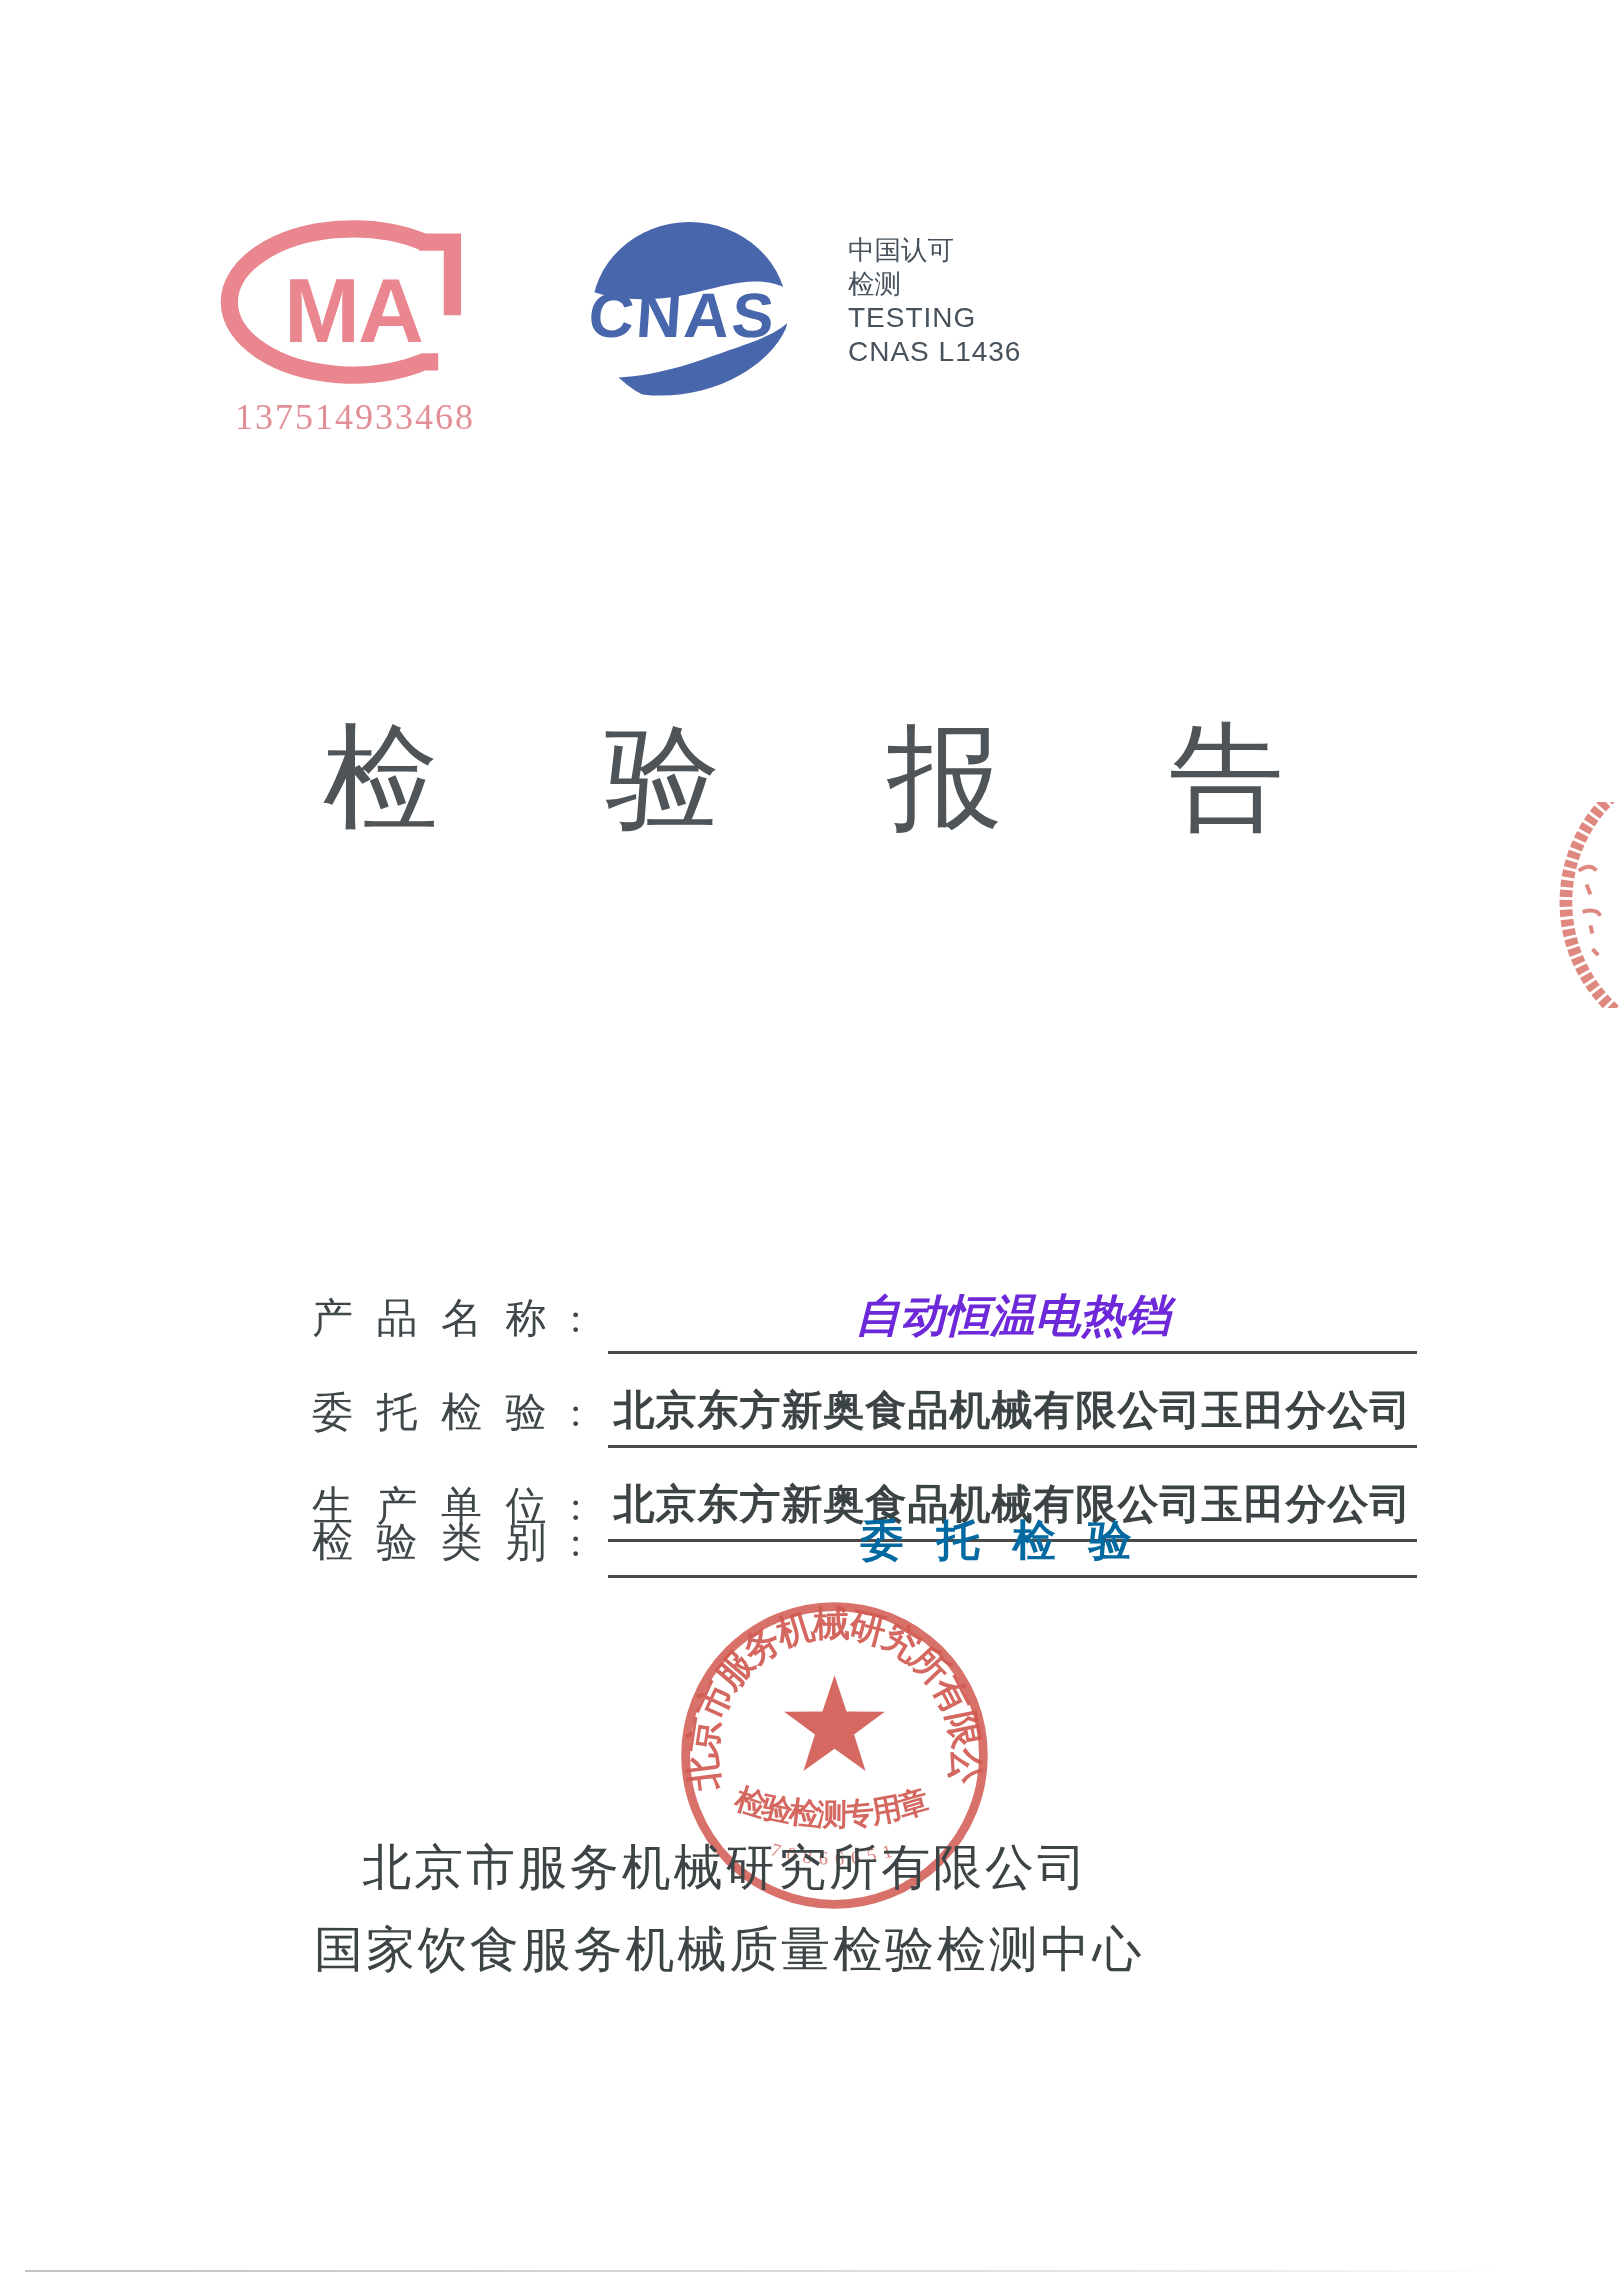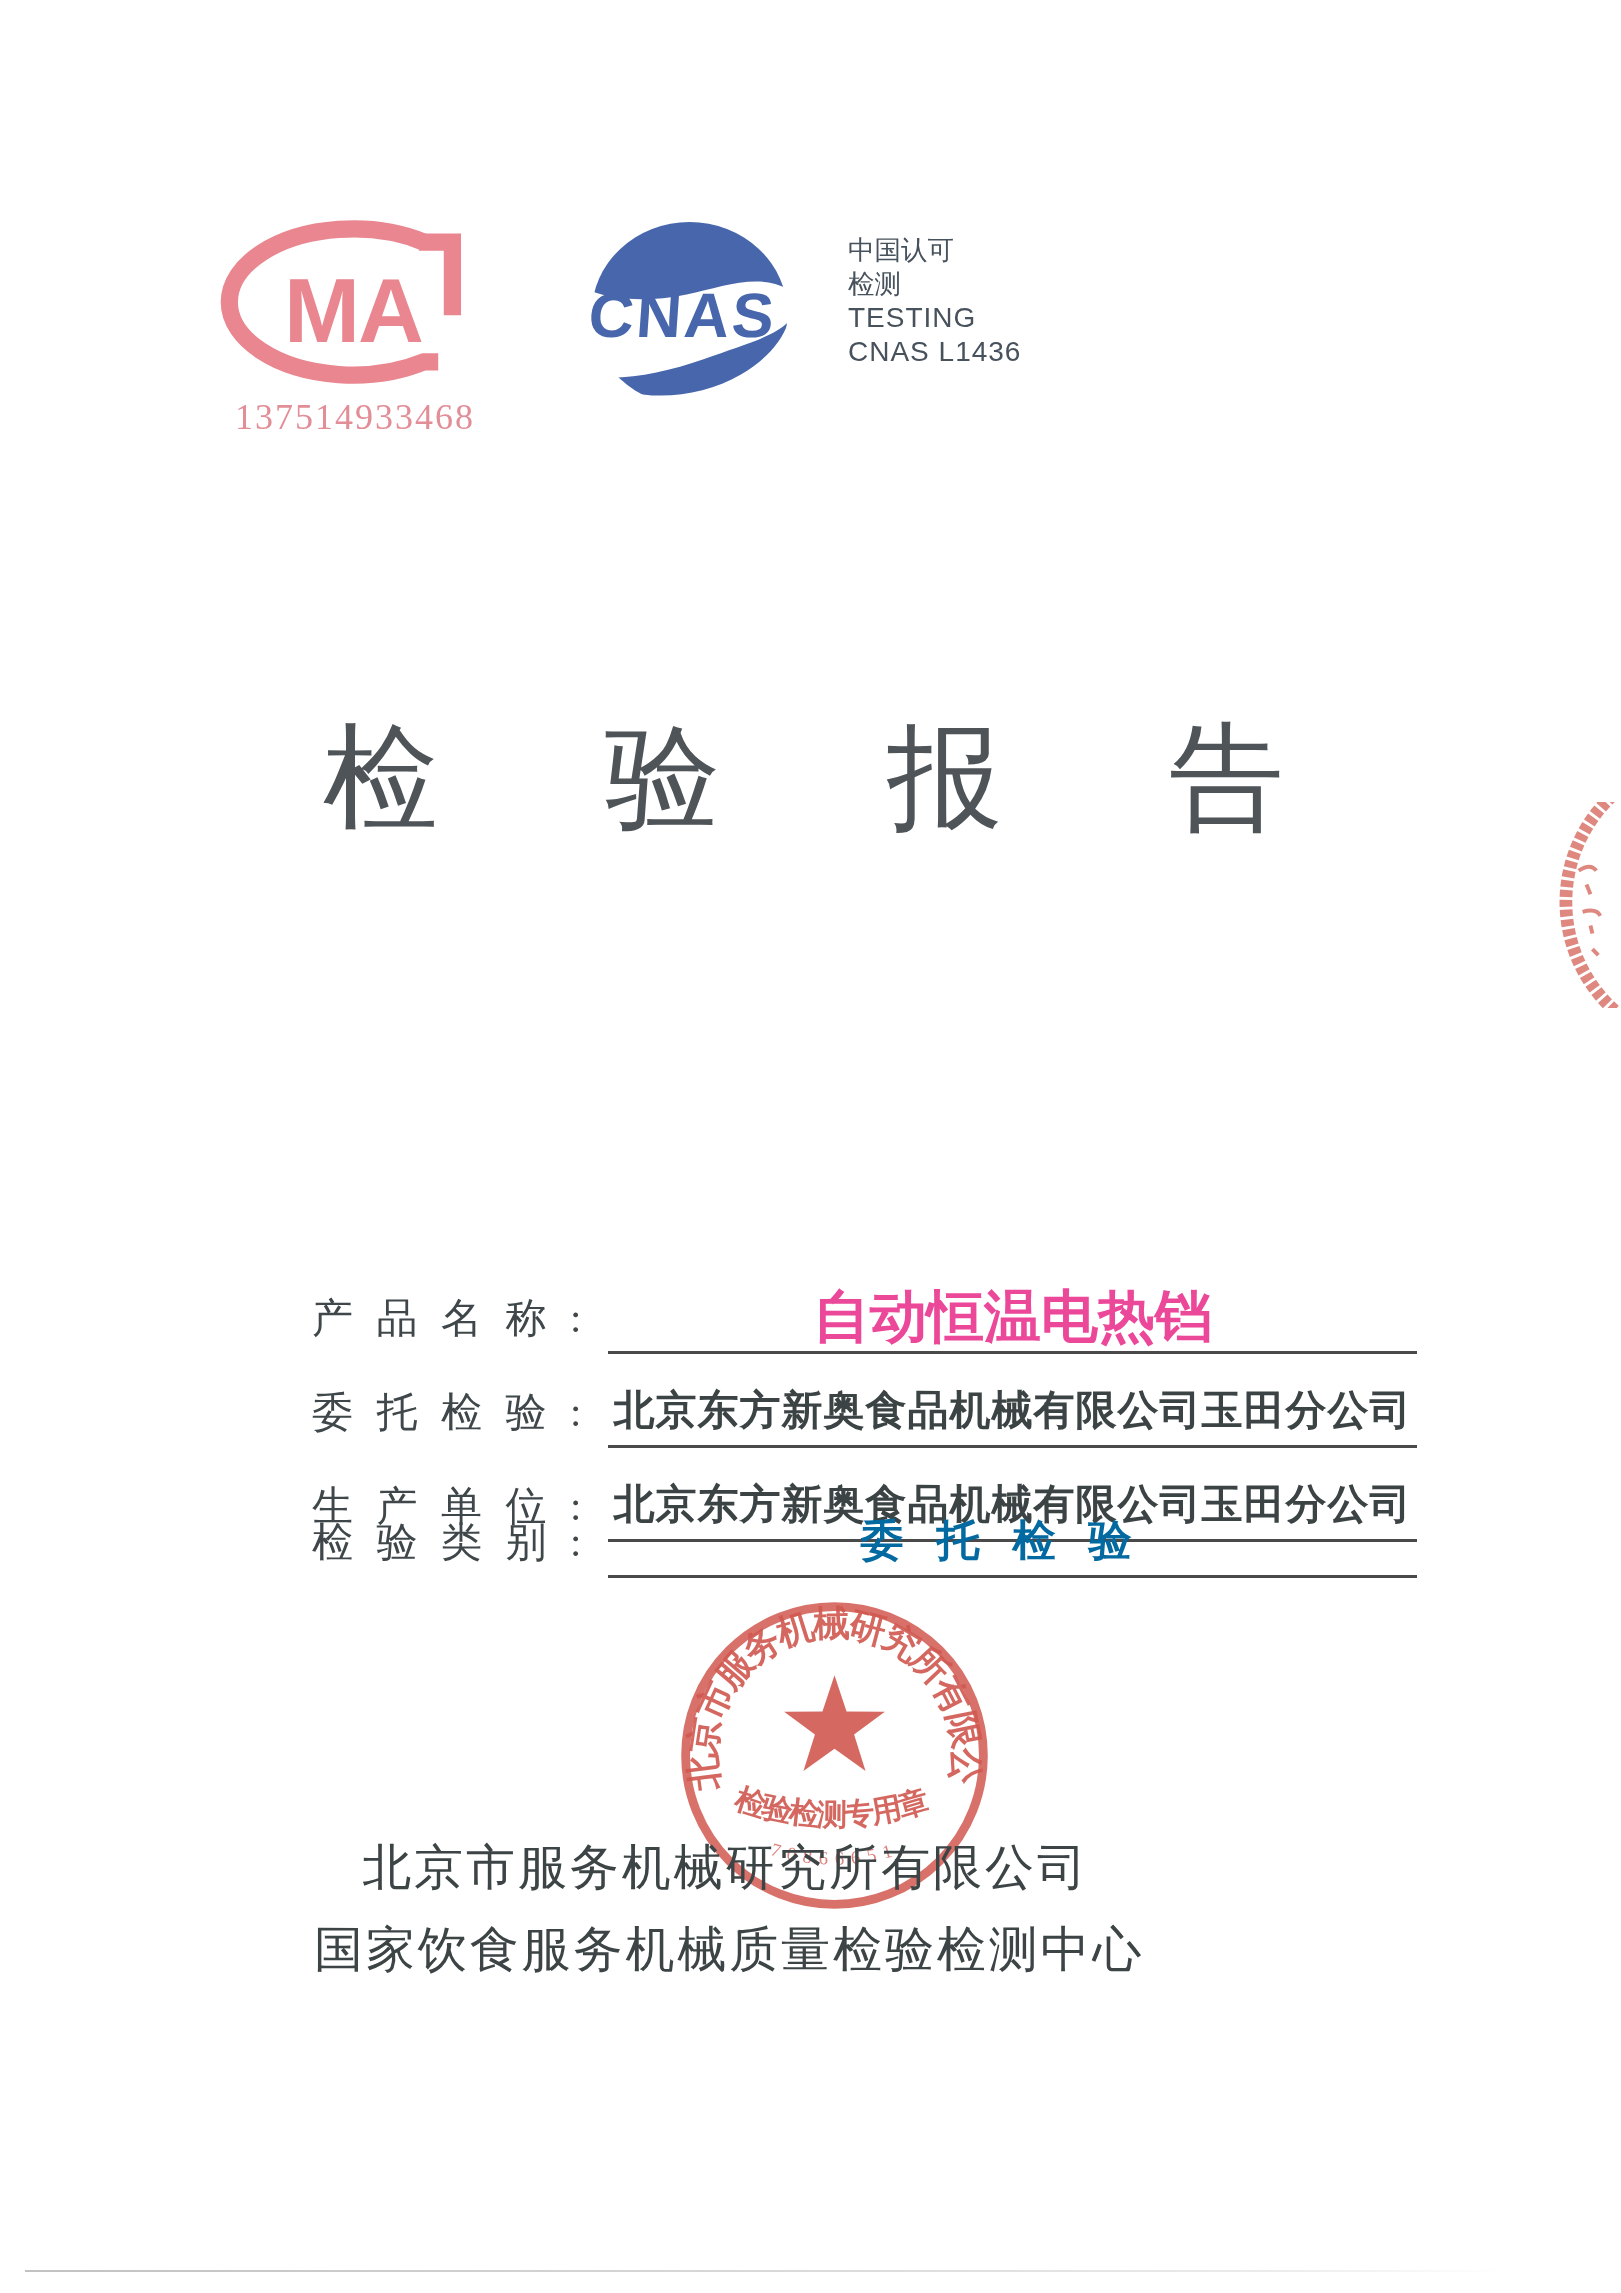--- a/index.html
+++ b/index.html
@@ -39,21 +39,21 @@
   .field-row{position:absolute;left:312px;width:1105px;height:65px;}
   .field-label{
     position:absolute;left:0;top:0;height:65px;line-height:65px;
     font-size:41px;color:#3f474a;letter-spacing:23.5px;white-space:nowrap;
   }
   .field-value-box{
     position:absolute;left:296px;top:0;width:809px;height:65px;
     border-bottom:3.9px solid #4a4a4a;
     text-align:center;line-height:61px;white-space:nowrap;
   }
-  .v-bold{font-size:57px;font-weight:700;color:#ec4899;}
+  .v-bold{font-size:45px;font-weight:700;color:#6d28d9;font-style:italic;}
   .v-fit{font-size:41px;font-weight:700;color:#3c4345;letter-spacing:1px;}
   .v-spread{font-size:43px;font-weight:700;color:#0369a1;letter-spacing:33px;}
   
   .stamp{position:absolute;left:668px;top:1589px;mix-blend-mode:multiply;opacity:.92;}
   .edge-stamp{position:absolute;left:1553px;top:802px;mix-blend-mode:multiply;opacity:.8;}
   
   .footer-line{
     position:absolute;left:314px;width:823px;text-align:center;
     color:#3d4446;letter-spacing:2.9px;white-space:nowrap;
   }

